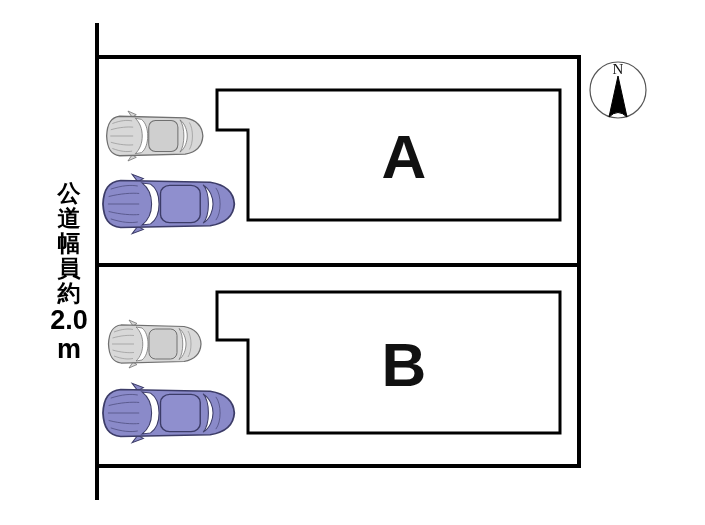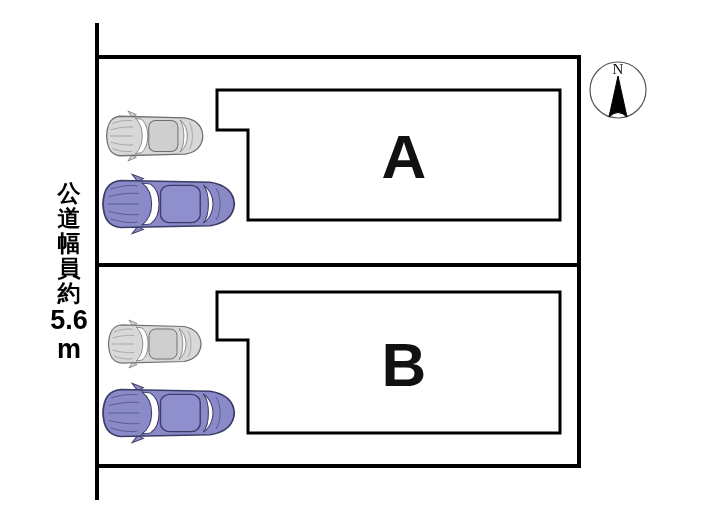--- a/index.html
+++ b/index.html
@@ -93,21 +93,21 @@
 
   <div class="lot-label a">A</div>
   <div class="lot-label b">B</div>
 
   <div class="road-label">
     <span class="kch">公</span>
     <span class="kch">道</span>
     <span class="kch">幅</span>
     <span class="kch">員</span>
     <span class="kch">約</span>
-    <span class="num">5.6</span>
+    <span class="num">2.0</span>
     <span class="num">m</span>
   </div>
 
   <svg class="car gray gray-a" viewBox="0 0 200 100">
     <use href="#car-top"></use>
   </svg>
   <svg class="car blue blue-a" viewBox="0 0 200 100" preserveAspectRatio="none">
     <use href="#car-top"></use>
   </svg>
   <svg class="car gray gray-b" viewBox="0 0 200 100">

